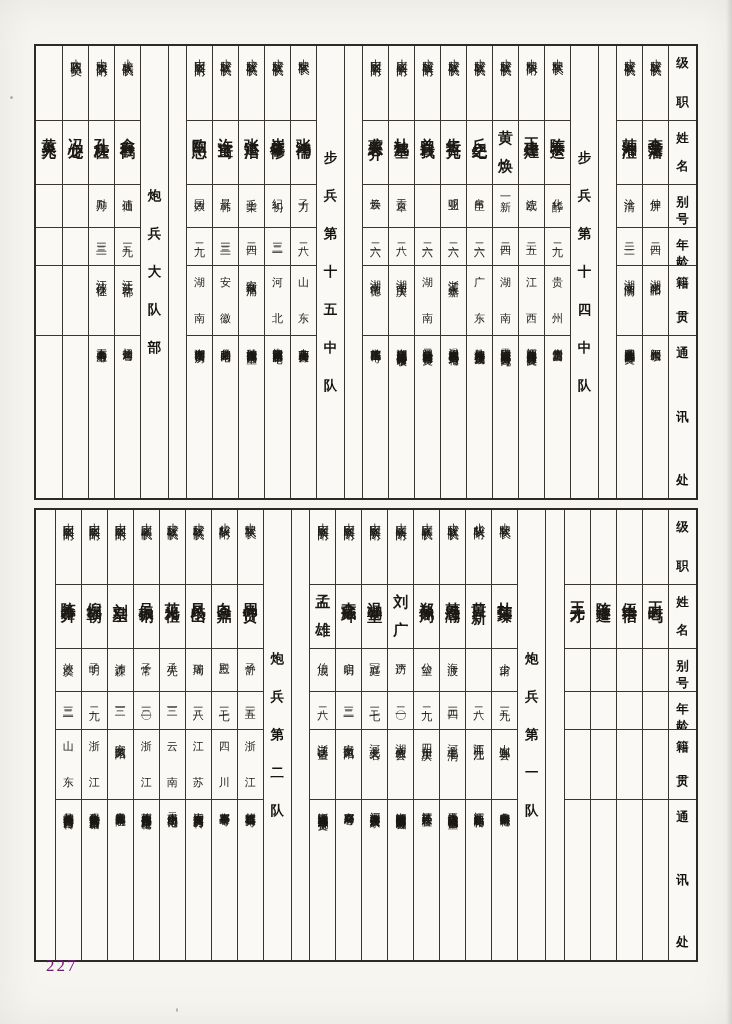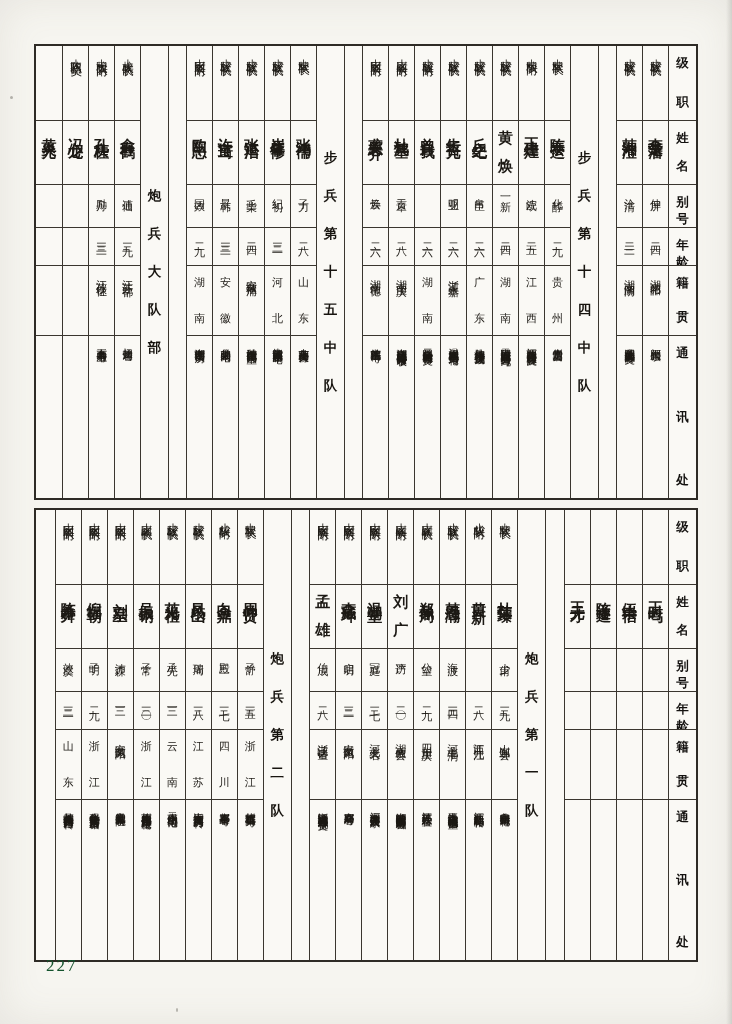--- a/index.html
+++ b/index.html
@@ -41,21 +41,21 @@
   .spread{writing-mode:horizontal-tb;display:flex;flex-direction:column;
         justify-content:space-between;align-items:center;height:100%;box-sizing:border-box;
         padding:7px 0;margin:0;}
   .cell-name .spread{font-size:15px;font-weight:700;padding:8px 0;}
   .cell-origin .spread{font-size:11px;padding:9px 0;}
   .row-header .spread{font-size:12.5px;font-weight:600;padding:9px 0;color:#141210;}
   .title-cell{height:100%;}
   .title-spread{justify-content:center;gap:20px;padding:0;font-size:13.5px;font-weight:600;
         letter-spacing:0;color:#17140f;}
   .page-number{position:absolute;left:46px;top:956px;font-size:17px;letter-spacing:2px;
-        color:#14532d;font-family:"Liberation Serif","DejaVu Serif",serif;}
+        color:#701a75;font-family:"Liberation Serif","DejaVu Serif",serif;}
   .speck{position:absolute;background:rgba(60,56,48,.35);border-radius:50%;}
 </style>
 </head>
 <body>
 
 <div class="page">
   <div class="roster roster-upper" id="table-0">
       <div class="col col-headers">
         <div class="cell cell-rank row-header">
           <span class="spread">

